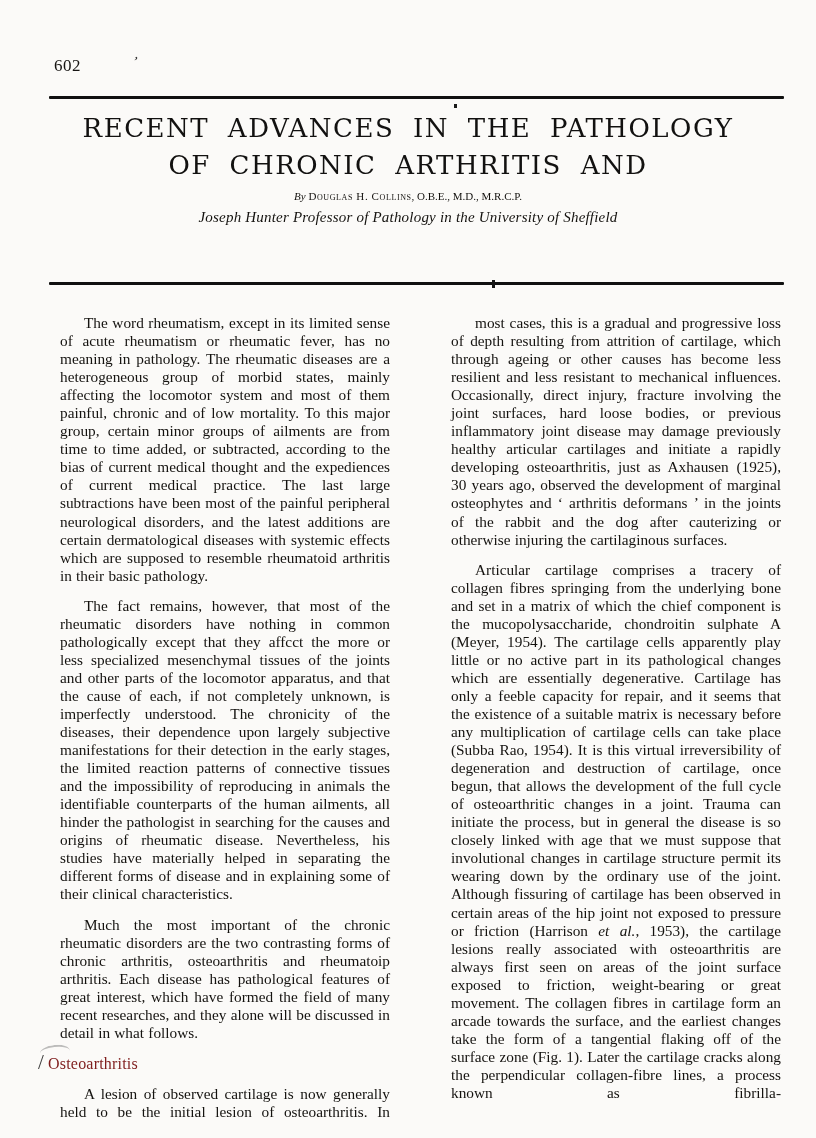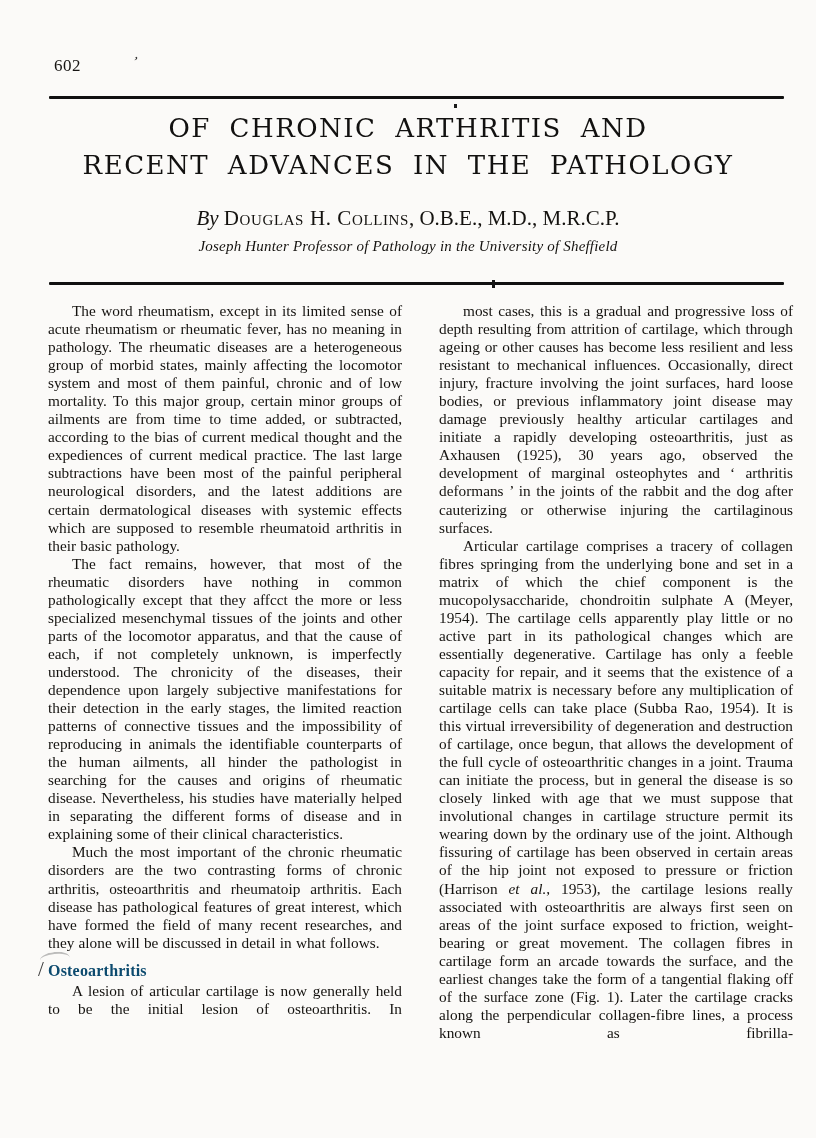--- a/index.html
+++ b/index.html
@@ -36,46 +36,46 @@
     position: absolute; top: 110px; left: 40px; width: 736px;
     text-align: center;
   }
   .title-line {
     font-family: "DejaVu Serif", serif;
     font-size: 26px; line-height: 37px;
     letter-spacing: 1.5px; word-spacing: 9px;
     color: #121110; white-space: nowrap;
   }
   .byline {
-    margin-top: 22px; font-size: 21px; color: #14120f;
+    margin-top: 6px; font-size: 11px; color: #14120f;
   }
   .byline .by { font-style: italic; }
   .byline .author { font-variant: small-caps; letter-spacing: 0.6px; }
   .affiliation {
     margin-top: 7px; font-style: italic; font-size: 15px; color: #14120f;
     letter-spacing: 0.2px;
   }
   .columns {
     position: absolute; top: 302px; left: 48px;
     display: flex; gap: 37px;
   }
   .col { width: 354px; }
   .col p {
-    margin: 0;
+    margin: 12px;
     font-size: 15.3px; line-height: 18.05px;
     text-align: justify;
     text-indent: 24px;
     word-spacing: 0.4px;
     color: #14120f;
   }
   .col p.continues { text-align-last: justify; }
   .section-heading-row { position: relative; margin-top: 9px; margin-bottom: 2px; }
   .section-heading {
-    margin: 0; font-size: 16px; font-weight: bold; line-height: 19px;
-    color: #0c4a6e; letter-spacing: 0.2px;
+    margin: 0; font-size: 16px; font-weight: normal; line-height: 19px;
+    color: #7f1d1d; letter-spacing: 0.2px;
   }
   .pencil-slash {
     position: absolute; left: -10px; top: -4px;
     font-size: 21px; font-weight: normal; color: #3a3a3a;
     font-style: normal;
   }
   .pencil-arc {
     position: absolute; left: -8px; top: -9px;
     width: 30px; height: 12px;
     border-top: 2px solid #8a8a8a;
@@ -90,22 +90,22 @@
 
 <div class="page">
 
   <div class="page-number">602</div>
   <div class="top-mark">’</div>
 
   <div class="rule rule-top"></div>
   <div class="speck-1"></div>
 
   <div class="header-block">
+    <div class="title-line">RECENT ADVANCES IN THE PATHOLOGY</div>
     <div class="title-line">OF CHRONIC ARTHRITIS AND</div>
-    <div class="title-line">RECENT ADVANCES IN THE PATHOLOGY</div>
     <div class="byline">
       <span class="by">By</span>
       <span class="author">Douglas H. Collins</span><span class="creds">, O.B.E., M.D., M.R.C.P.</span>
     </div>
     <div class="affiliation">Joseph Hunter Professor of Pathology in the University of Sheffield</div>
   </div>
 
   <div class="rule rule-header-bottom"></div>
   <div class="speck-2"></div>
 
@@ -113,21 +113,21 @@
 
     <div class="col col-left">
       <p>The word rheumatism, except in its limited sense of acute rheumatism or rheumatic fever, has no meaning in pathology.  The rheumatic diseases are a heterogeneous group of morbid states, mainly affecting the locomotor system and most of them painful, chronic and of low mortality.  To this major group, certain minor groups of ailments are from time to time added, or subtracted, according to the bias of current medical thought and the expediences of current medical practice.  The last large subtractions have been most of the painful peripheral neurological disorders, and the latest additions are certain dermatological diseases with systemic effects which are supposed to resemble rheumatoid arthritis in their basic pathology.</p>
       <p>The fact remains, however, that most of the rheumatic disorders have nothing in common pathologically except that they affcct the more or less specialized mesenchymal tissues of the joints and other parts of the locomotor apparatus, and that the cause of each, if not completely unknown, is imperfectly understood.  The chronicity of the diseases, their dependence upon largely subjective manifestations for their detection in the early stages, the limited reaction patterns of connective tissues and the impossibility of reproducing in animals the identifiable counterparts of the human ailments, all hinder the pathologist in searching for the causes and origins of rheumatic disease.  Nevertheless, his studies have materially helped in separating the different forms of disease and in explaining some of their clinical characteristics.</p>
       <p>Much the most important of the chronic rheumatic disorders are the two contrasting forms of chronic arthritis, osteoarthritis and rheumatoip arthritis.  Each disease has pathological features of great interest, which have formed the field of many recent researches, and they alone will be discussed in detail in what follows.</p>
       <div class="section-heading-row">
         <span class="pencil-arc"></span>
         <span class="pencil-slash">/</span>
         <h2 class="section-heading">Osteoarthritis</h2>
       </div>
-      <p class="continues">A lesion of articular cartilage is now generally held to be the initial lesion of osteoarthritis.  In</p>
+      <p class="continues">A lesion of observed cartilage is now generally held to be the initial lesion of osteoarthritis.  In</p>
     </div>
 
     <div class="col col-right">
       <p>most cases, this is a gradual and progressive loss of depth resulting from attrition of cartilage, which through ageing or other causes has become less resilient and less resistant to mechanical influences.  Occasionally, direct injury, fracture involving the joint surfaces, hard loose bodies, or previous inflammatory joint disease may damage previously healthy articular cartilages and initiate a rapidly developing osteoarthritis, just as Axhausen (1925), 30 years ago, observed the development of marginal osteophytes and ‘ arthritis deformans ’ in the joints of the rabbit and the dog after cauterizing or otherwise injuring the cartilaginous surfaces.</p>
       <p class="continues"><span>Articular cartilage comprises a tracery of collagen fibres springing from the underlying bone and set in a matrix of which the chief component is the mucopolysaccharide, chondroitin sulphate A (Meyer, 1954).  The cartilage cells apparently play little or no active part in its pathological changes which are essentially degenerative.  Cartilage has only a feeble capacity for repair, and it seems that the existence of a suitable matrix is necessary before any multiplication of cartilage cells can take place (Subba Rao, 1954).  It is this virtual irreversibility of degeneration and destruction of cartilage, once begun, that allows the development of the full cycle of osteoarthritic changes in a joint.  Trauma can initiate the process, but in general the disease is so closely linked with age that we must suppose that involutional changes in cartilage structure permit its wearing down by the ordinary use of the joint.  Although fissuring of cartilage has been observed in certain areas of the hip joint not exposed to pressure or friction (Harrison </span><em class="em-inline">et al.</em><span>, 1953), the cartilage lesions really associated with osteoarthritis are always first seen on areas of the joint surface exposed to friction, weight-bearing or great movement.  The collagen fibres in cartilage form an arcade towards the surface, and the earliest changes take the form of a tangential flaking off of the surface zone (Fig. 1).  Later the cartilage cracks along the perpendicular collagen-fibre lines, a process known as fibrilla-</span></p>
     </div>
 
   </div>
 </div>
 

